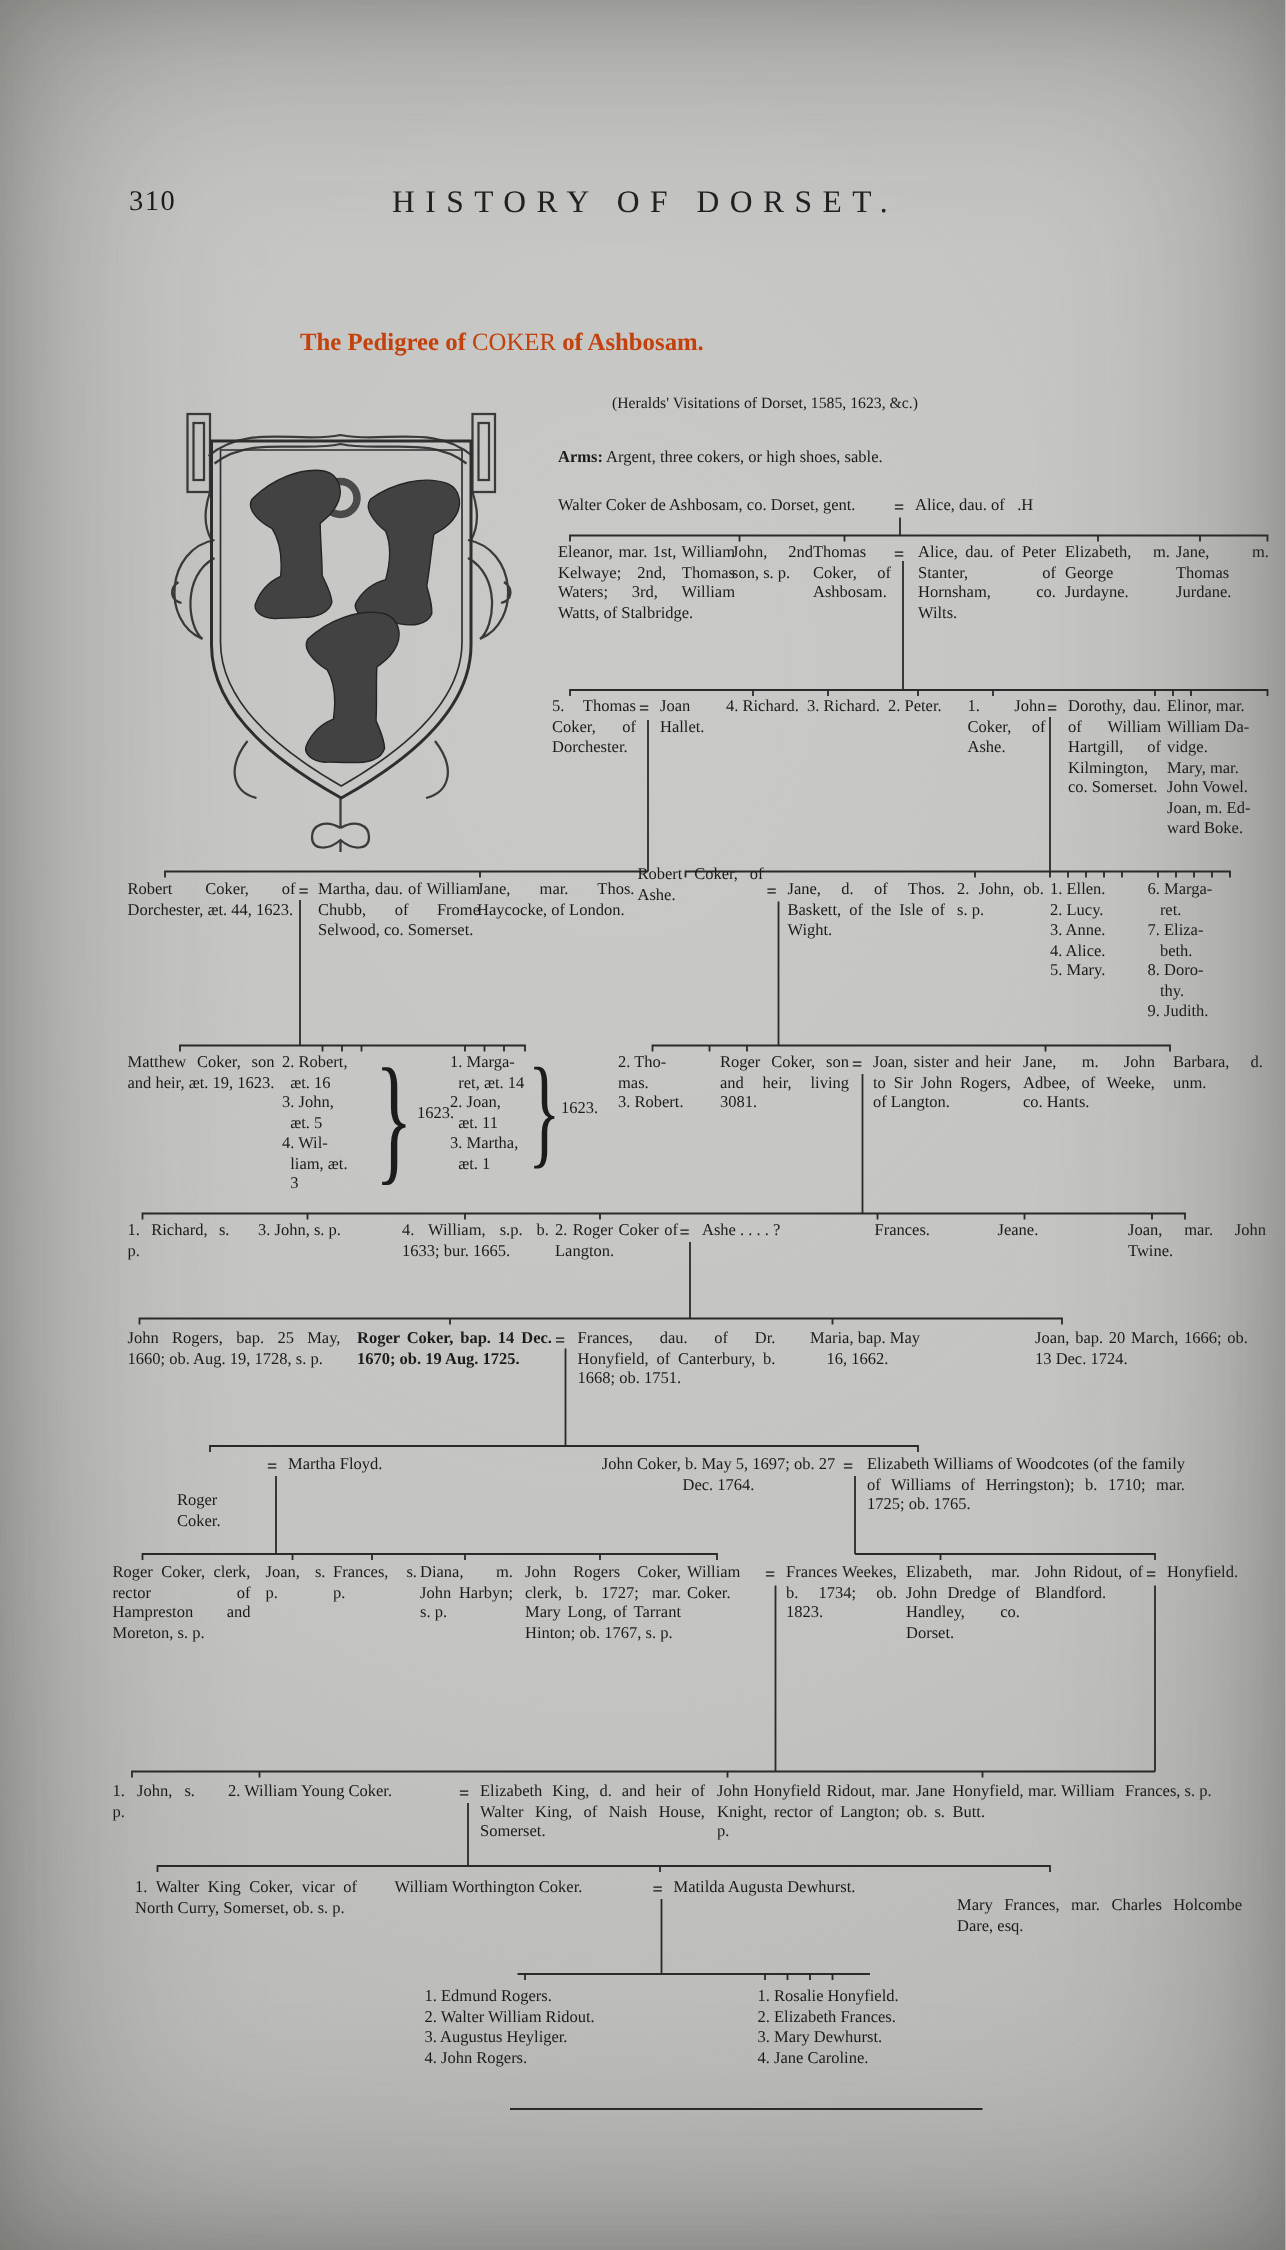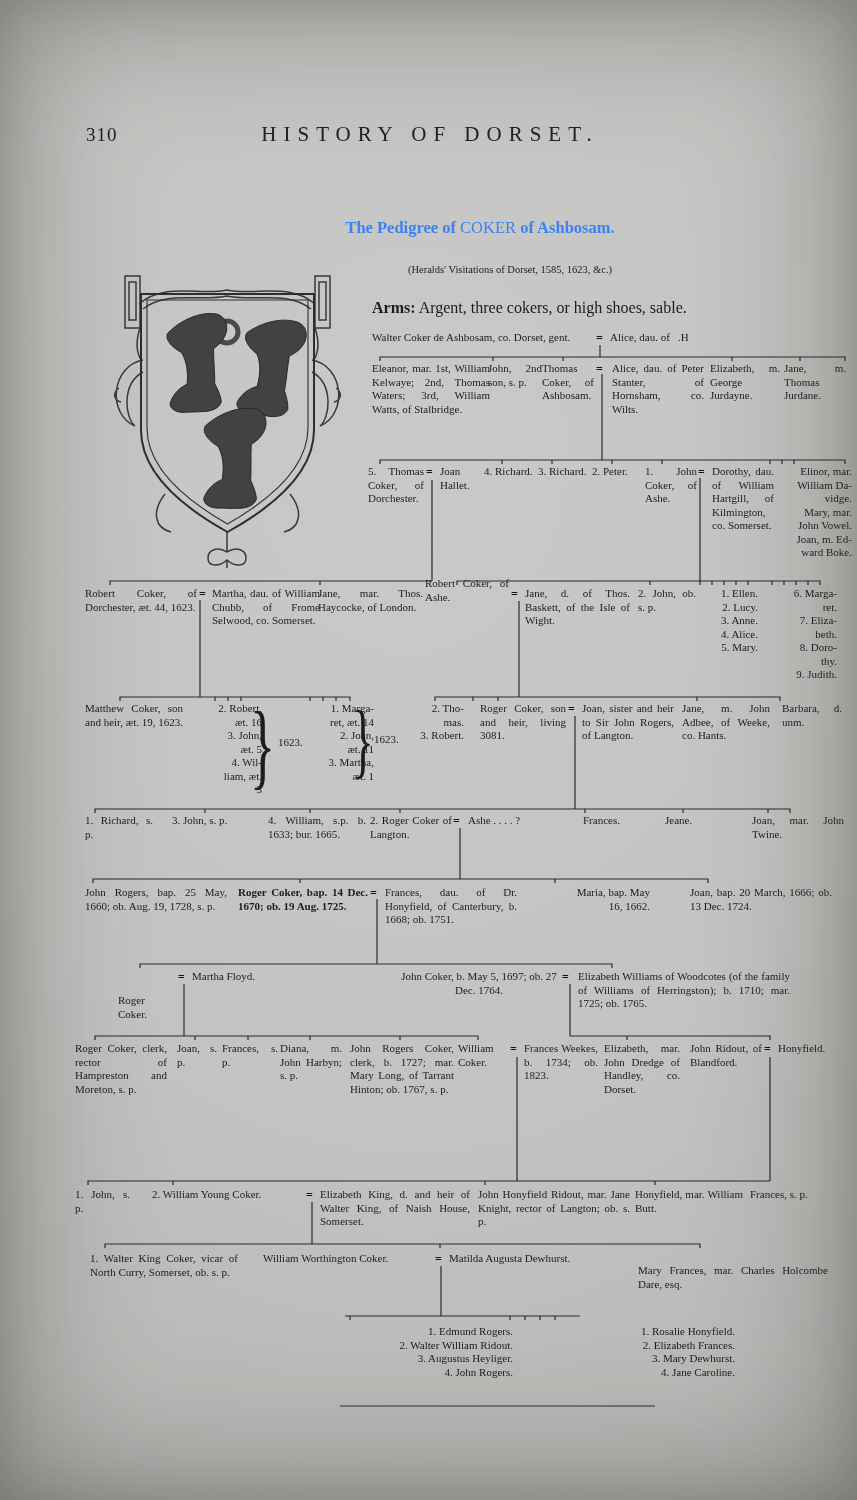--- a/index.html
+++ b/index.html
@@ -5,28 +5,28 @@
   html,body{margin:0;padding:0;}
   body{
     width:857px;height:1500px;position:relative;overflow:hidden;
     font-family:"Liberation Serif", serif;
     background: radial-gradient(ellipse 120% 90% at 48% 30%, #c9c9c7 0%, #c3c3c1 50%, #b5b5b3 85%, #a8a8a6 100%);
     color:#1c1c1c;
   }
   .abs{position:absolute;}
   .pagenum{left:86px;top:124px;font-size:19px;letter-spacing:1px;}
   .bookheader{left:150px;top:122px;width:560px;text-align:center;font-size:21px;letter-spacing:7px;color:#222;}
-  .title{left:200px;top:218px;width:560px;text-align:center;font-size:16.5px;color:#3b82f6;}
+  .title{left:200px;top:218px;width:560px;font-size:16.5px;color:#c2410c;}
   .bl{font-weight:700;}
   .source{left:230px;top:264px;width:560px;text-align:center;font-size:10.5px;}
-  .armsline{left:372px;top:299px;white-space:nowrap;font-size:16px;}
+  .armsline{left:372px;top:299px;white-space:nowrap;font-size:11px;}
   .rootl{left:372px;top:331px;white-space:nowrap;font-size:11px;}
   .rootr{left:610px;top:331px;white-space:nowrap;font-size:11px;}
   .cell{position:absolute;font-size:11px;line-height:13.5px;color:#1c1c1c;text-align:justify;}
-  .pre{white-space:pre-line;text-align:right;}
+  .pre{white-space:pre-line;text-align:left;}
   .nowrap{white-space:nowrap;text-align:left;}
   .center{text-align:center;}
   .eq{position:absolute;font-size:12px;font-weight:700;color:#141414;line-height:10px;}
   .brace{position:absolute;font-family:"Liberation Serif",serif;color:#1c1c1c;transform:scaleX(.55);transform-origin:left top;}
   .yr{position:absolute;font-size:11px;}
   .vignette{position:absolute;left:0;top:0;right:0;bottom:0;pointer-events:none;
     box-shadow:inset 0 0 150px rgba(45,45,40,.45), inset 0 0 40px rgba(70,70,62,.18);}
   svg{position:absolute;}
 </style>
 </head>

